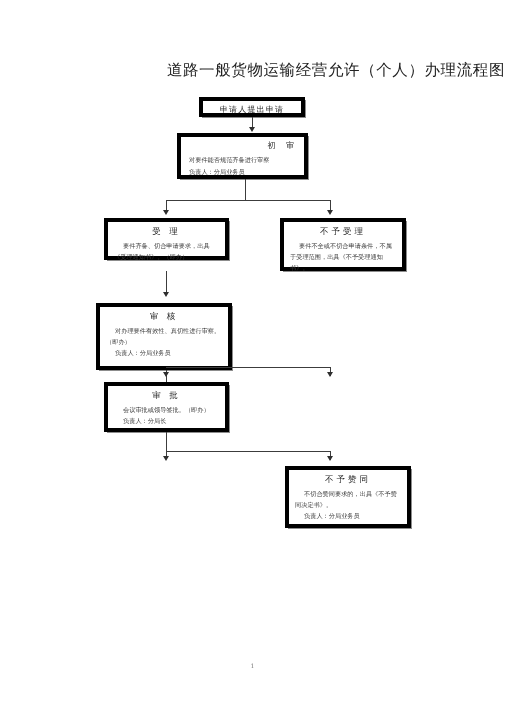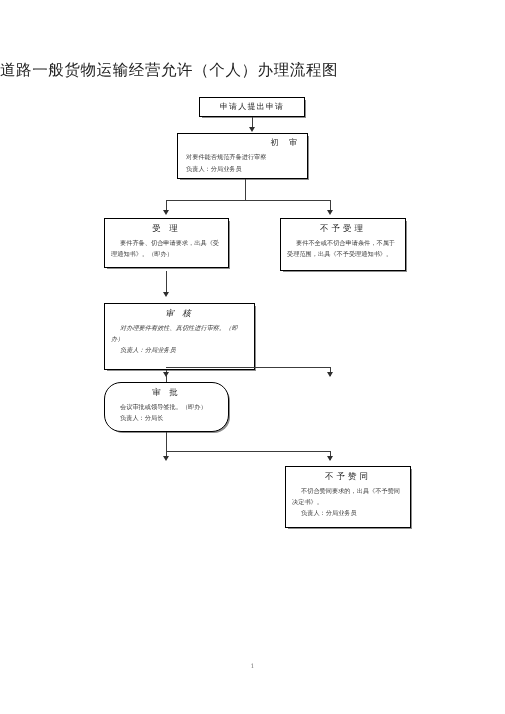--- a/index.html
+++ b/index.html
@@ -27,30 +27,30 @@
     color: #8a8a8a;
     letter-spacing: 0.5px;
     font-family: "DejaVu Serif", "Liberation Serif", serif;
   }
   
   .doc-title {
     position: absolute;
     top: 60px;
     left: 0;
     width: 505px;
-    text-align: left;
+    text-align: right;
     font-size: 15.5px;
     color: #222222;
     letter-spacing: 0.6px;
     font-family: Liberation Serif, serif;
   }
   
   .box {
     position: absolute;
-    border: 1px solid #000000;
+    border: 4px solid #000000;
     background: #ffffff;
     box-shadow: 2px 2px 0 -1px #8d8d8d;
     font-family: "DejaVu Serif", "Liberation Serif", serif;
     color: #2b2b2b;
   }
   .box-title {
     display: block;
     text-align: center;
     font-size: 8.5px;
     letter-spacing: 3px;
@@ -83,32 +83,32 @@
     left: 177px; top: 133px; width: 131px; height: 46px;
   }
   #box-prelim .t {
     position: absolute; right: 6px; top: 3px;
     font-size: 8px; letter-spacing: 4px;
   }
   #box-prelim .l1 { position: absolute; left: 8px; top: 18px; }
   #box-prelim .l2 { position: absolute; left: 8px; top: 30px; }
   
   #box-accept {
-    left: 104px; top: 218px; width: 125px; height: 50px;
+    left: 104px; top: 218px; width: 125px; height: 42px;
   }
   #box-reject {
     left: 280px; top: 218px; width: 126px; height: 53px;
   }
   
   #box-audit {
-    left: 104px; top: 303px; width: 151px; height: 67px; font-style: italic;
+    left: 96px; top: 303px; width: 136px; height: 67px;
   }
   
   #box-approve {
-    left: 104px; top: 382px; width: 125px; height: 50px; border-radius: 17px;
+    left: 104px; top: 382px; width: 125px; height: 50px;
   }
   #box-return {
     left: 267px; top: 382px; width: 126px; height: 57px;
   }
   
   #box-issue {
     left: 104px; top: 466px; width: 125px; height: 62px;
   }
   #box-disapprove {
     left: 285px; top: 466px; width: 126px; height: 62px;

